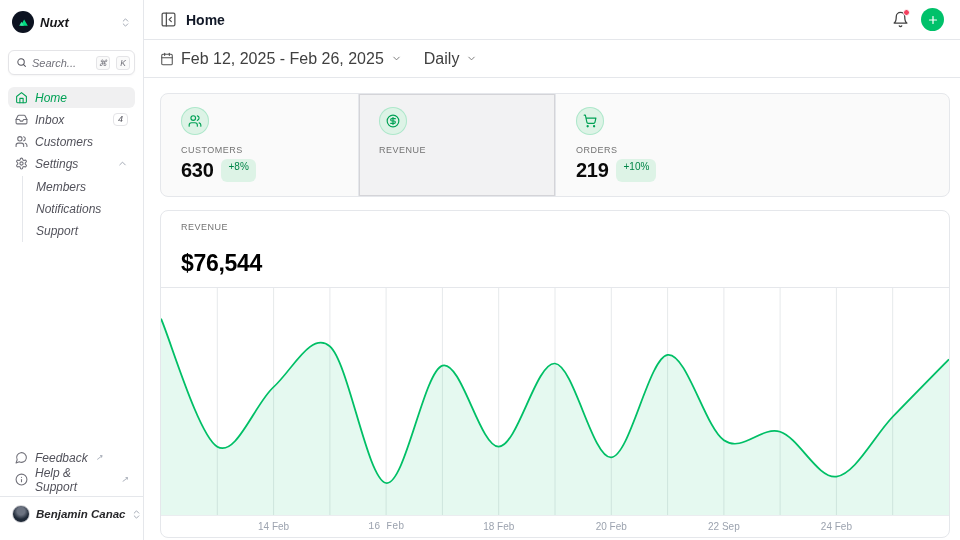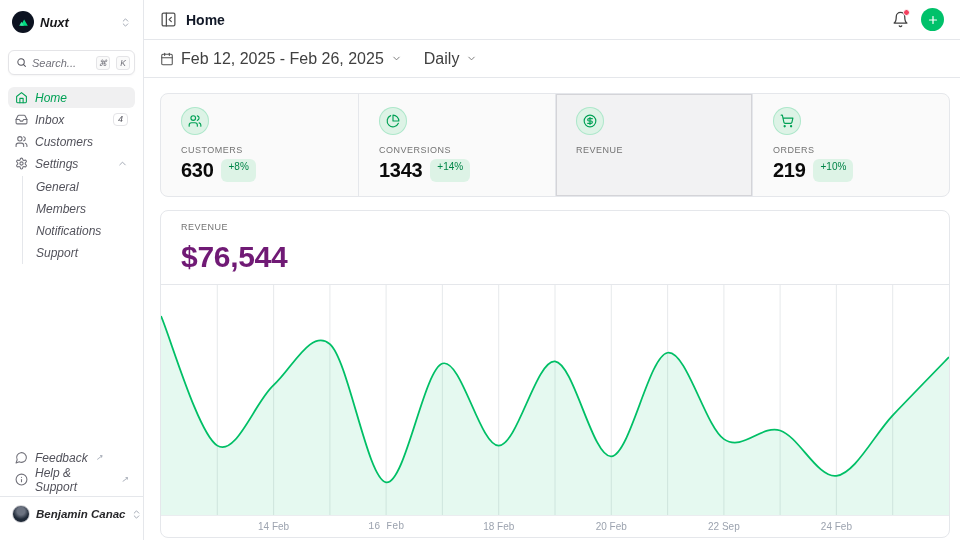--- a/index.html
+++ b/index.html
@@ -81,21 +81,21 @@
   .stat-label { margin-top:10px; font-size:9px; letter-spacing:.5px; color:#737373; font-weight:500; }
   .stat-value-row { margin-top:4px; display:flex; gap:8px; }
   .stat-value { font-size:20px; font-weight:700; color:#0a0a0a; letter-spacing:-.3px; }
   .delta-badge { background:#ddf3e6; color:#008447; font-size:10px; font-weight:500;
     padding:2.5px 7px; border-radius:6px; line-height:1; }
 
   .chart-card { margin-top:13px; border:1px solid #e5e7eb; border-radius:8px; height:328px;
     overflow:hidden; background:#fff; display:flex; flex-direction:column; }
   .chart-head { padding:11px 20px 10px 20px; border-bottom:1px solid #e5e7eb; }
   .chart-label { font-size:9px; letter-spacing:.5px; color:#737373; font-weight:500; }
-  .chart-value { margin-top:8px; font-size:30px; font-weight:700; color:#701a75; letter-spacing:-.3px; }
+  .chart-value { margin-top:18px; font-size:23px; font-weight:700; color:#000000; letter-spacing:-.3px; }
   .chart-plot { position:relative; height:245px; border-bottom:1px solid #ebedf0; }
   .chart-plot svg { position:absolute; inset:0; width:100%; height:100%; display:block; }
   .chart-xlabels { position:relative; height:22px; }
   .chart-xlabels span { position:absolute; top:5px; transform:translateX(-50%);
     font-size:10px; color:#9ca3af; white-space:nowrap; }
 </style>
 </head>
 <body>
 
 <div class="app">
@@ -169,21 +169,20 @@
             </svg>
         </span>
         <span>Settings</span>
         <span class="nav-caret">
           <svg width="11" height="11" viewBox="0 0 24 24" fill="none" stroke="currentColor" stroke-width="2" stroke-linecap="round" stroke-linejoin="round">
               <path d="m18 15-6-6-6 6"></path>
             </svg>
         </span>
       </div>
       <div class="subnav">
-        <div class="subnav-item">General</div>
         <div class="subnav-item">Members</div>
         <div class="subnav-item">Notifications</div>
         <div class="subnav-item">Support</div>
       </div>
     </nav>
 
     <div class="side-spacer"></div>
 
     <div class="side-foot">
       <div class="nav-item">
@@ -286,33 +285,20 @@
                 <path d="M22 21v-2a4 4 0 0 0-3-3.87"></path>
                 <path d="M16 3.13a4 4 0 0 1 0 7.75"></path>
               </svg>
           </span>
           <div class="stat-label">CUSTOMERS</div>
           <div class="stat-value-row">
             <span class="stat-value">630</span>
             <span class="delta-badge">+8%</span>
           </div>
         </div>
-        <div class="stat">
-          <span class="stat-icon">
-            <svg width="14" height="14" viewBox="0 0 24 24" fill="none" stroke="currentColor" stroke-width="2" stroke-linecap="round" stroke-linejoin="round">
-                <path d="M21.21 15.89A10 10 0 1 1 8 2.83"></path>
-                <path d="M22 12A10 10 0 0 0 12 2v10z"></path>
-              </svg>
-          </span>
-          <div class="stat-label">CONVERSIONS</div>
-          <div class="stat-value-row">
-            <span class="stat-value">1343</span>
-            <span class="delta-badge">+14%</span>
-          </div>
-        </div>
         <div class="stat selected">
           <span class="stat-icon">
             <svg width="14" height="14" viewBox="0 0 24 24" fill="none" stroke="currentColor" stroke-width="2" stroke-linecap="round" stroke-linejoin="round">
                 <circle cx="12" cy="12" r="10"></circle>
                 <path d="M16 8h-6a2 2 0 1 0 0 4h4a2 2 0 1 1 0 4H8"></path>
                 <path d="M12 18V6"></path>
               </svg>
           </span>
           <div class="stat-label">REVENUE</div>
         </div>

